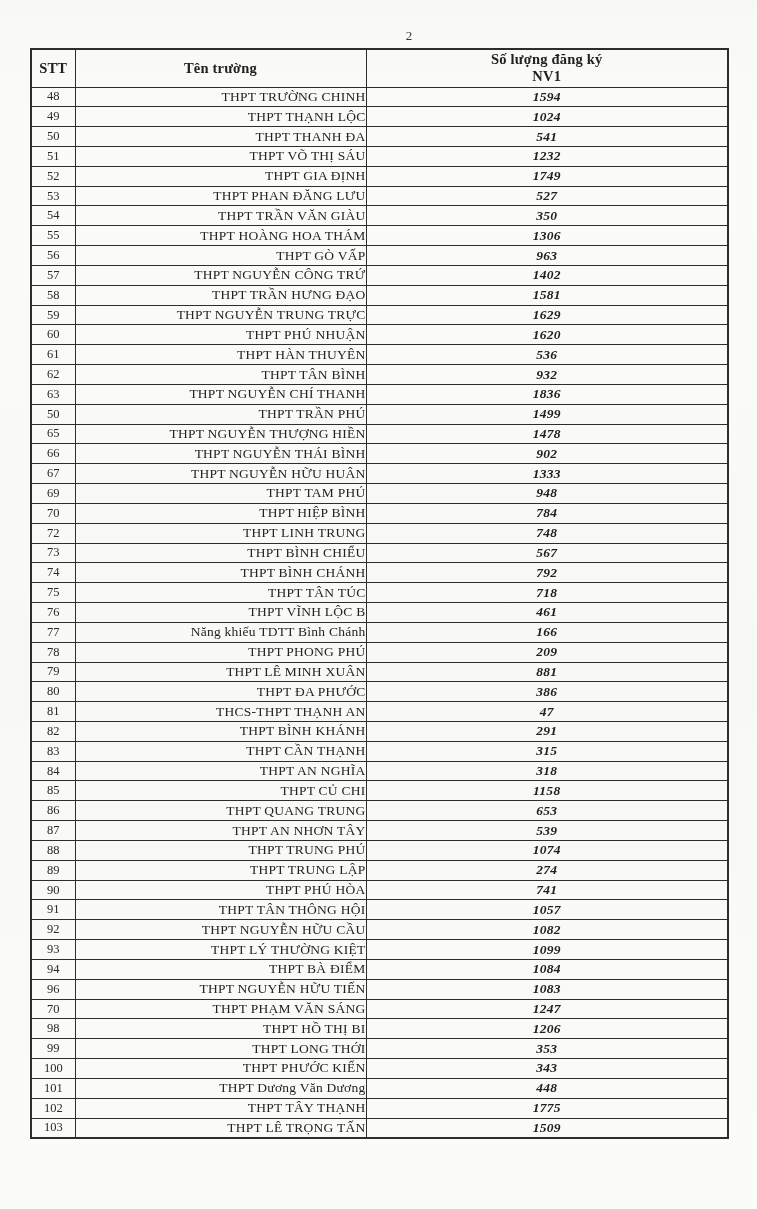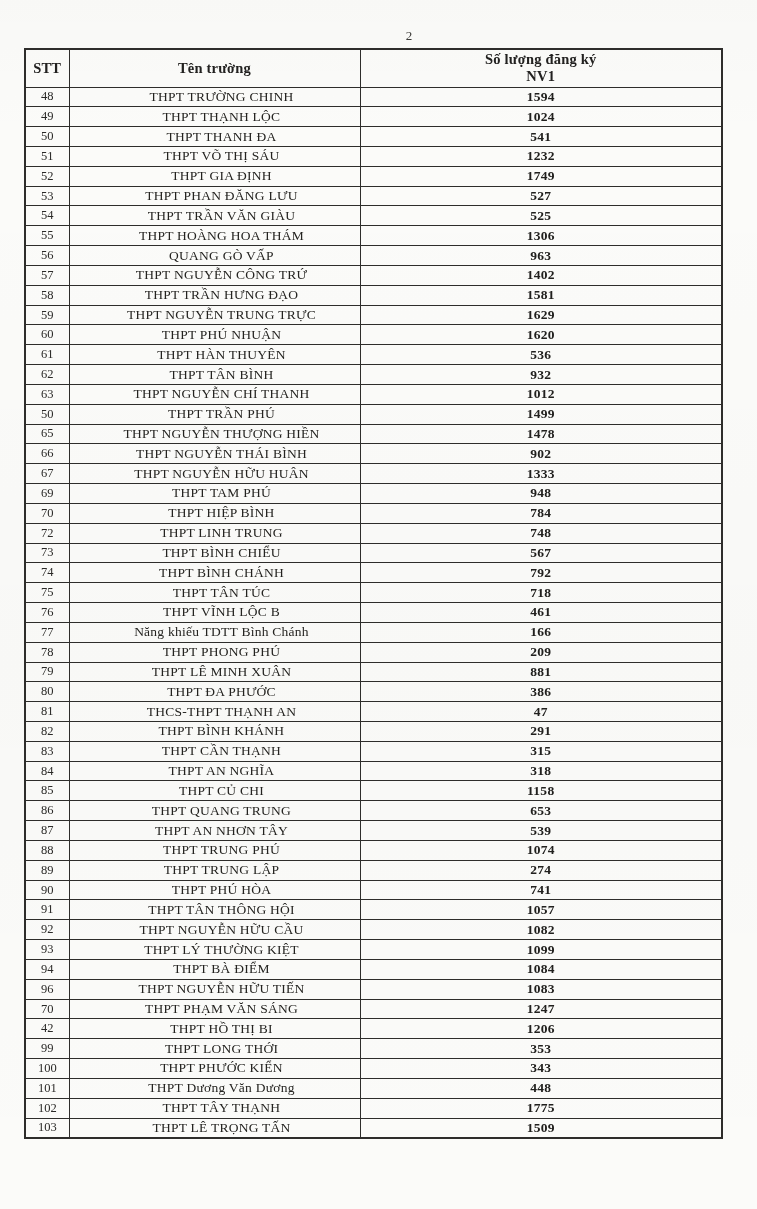--- a/index.html
+++ b/index.html
@@ -25,21 +25,21 @@
   .page-number {
     position: absolute;
     top: 28px; left: 399px;
     width: 20px;
     text-align: center;
     font-size: 13px;
     color: #3a3936;
   }
   table.reg-table {
     position: absolute;
-    left: 24px; top: 48px;
+    left: 30px; top: 48px;
     width: 697px;
     border-collapse: collapse;
     table-layout: fixed;
   }
   table.reg-table, table.reg-table th, table.reg-table td {
     border: 1px solid var(--border-color);
   }
   table.reg-table { border-width: 2px; }
   col.c-stt    { width: 44px;  }
   col.c-school { width: 291px; }
@@ -60,33 +60,34 @@
     vertical-align: middle;
     overflow: hidden;
     white-space: nowrap;
   }
   td.stt {
     text-align: center;
     font-size: 12.5px;
     color: #2a2927;
   }
   td.school {
-    text-align: center;
+    text-align: right;
     padding-left: 14px;
     font-size: 13.5px;
     letter-spacing: 0.25px;
     color: #242320;
     margin-left: 12px;
   }
   td.count {
     text-align: center;
     font-size: 13.5px;
     font-weight: bold;
     letter-spacing: 0.3px;
     color: #21201e;
+    font-style: italic;
   }
 </style>
 </head>
 <body>
 
 <div class="page">
 
   <div class="page-number">2</div>
 
   <table class="reg-table">
@@ -132,30 +133,30 @@
     <td class="count">1749</td>
   </tr>
         <tr>
     <td class="stt">53</td>
     <td class="school">THPT PHAN ĐĂNG LƯU</td>
     <td class="count">527</td>
   </tr>
         <tr>
     <td class="stt">54</td>
     <td class="school">THPT TRẦN VĂN GIÀU</td>
-    <td class="count">525</td>
+    <td class="count">350</td>
   </tr>
         <tr>
     <td class="stt">55</td>
     <td class="school">THPT HOÀNG HOA THÁM</td>
     <td class="count">1306</td>
   </tr>
         <tr>
     <td class="stt">56</td>
-    <td class="school">QUANG GÒ VẤP</td>
+    <td class="school">THPT GÒ VẤP</td>
     <td class="count">963</td>
   </tr>
         <tr>
     <td class="stt">57</td>
     <td class="school">THPT NGUYỄN CÔNG TRỨ</td>
     <td class="count">1402</td>
   </tr>
         <tr>
     <td class="stt">58</td>
     <td class="school">THPT TRẦN HƯNG ĐẠO</td>
@@ -177,21 +178,21 @@
     <td class="count">536</td>
   </tr>
         <tr>
     <td class="stt">62</td>
     <td class="school">THPT TÂN BÌNH</td>
     <td class="count">932</td>
   </tr>
         <tr>
     <td class="stt">63</td>
     <td class="school">THPT NGUYỄN CHÍ THANH</td>
-    <td class="count">1012</td>
+    <td class="count">1836</td>
   </tr>
         <tr>
     <td class="stt">50</td>
     <td class="school">THPT TRẦN PHÚ</td>
     <td class="count">1499</td>
   </tr>
         <tr>
     <td class="stt">65</td>
     <td class="school">THPT NGUYỄN THƯỢNG HIỀN</td>
     <td class="count">1478</td>
@@ -335,21 +336,21 @@
     <td class="stt">96</td>
     <td class="school">THPT NGUYỄN HỮU TIẾN</td>
     <td class="count">1083</td>
   </tr>
         <tr>
     <td class="stt">70</td>
     <td class="school">THPT PHẠM VĂN SÁNG</td>
     <td class="count">1247</td>
   </tr>
         <tr>
-    <td class="stt">42</td>
+    <td class="stt">98</td>
     <td class="school">THPT HỒ THỊ BI</td>
     <td class="count">1206</td>
   </tr>
         <tr>
     <td class="stt">99</td>
     <td class="school">THPT LONG THỚI</td>
     <td class="count">353</td>
   </tr>
         <tr>
     <td class="stt">100</td>

